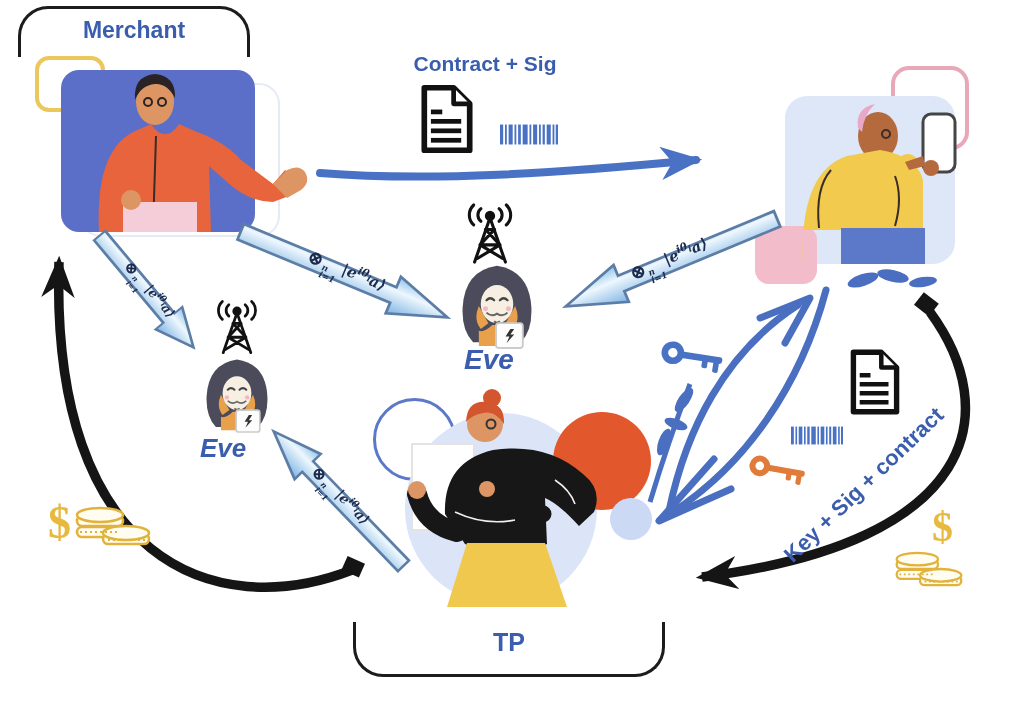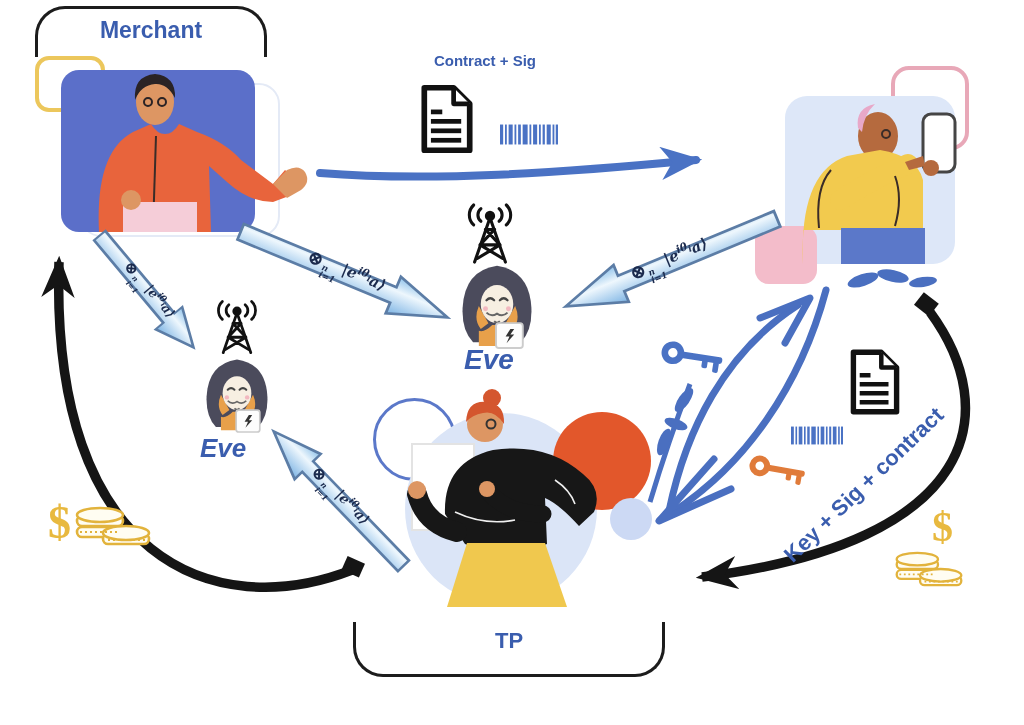--- a/index.html
+++ b/index.html
@@ -8,21 +8,21 @@
   .abs{position:absolute;}
   svg{display:block;overflow:visible;}
 
   
   .bracket-top{border:3px solid #1c1c1c;border-bottom:none;border-radius:30px 30px 0 0;
                display:flex;justify-content:center;align-items:flex-start;}
   .bracket-bottom{border:3px solid #1c1c1c;border-top:none;border-radius:0 0 30px 30px;
                display:flex;justify-content:center;align-items:flex-start;}
   .node-label{color:var(--label_blue,#3a5dae);font-weight:bold;font-size:23px;margin-top:8px;}
   .eve-label{color:var(--label_blue,#3a5dae);font-weight:bold;font-size:26px;text-align:left;font-style:italic;}
-  .msg-label{color:var(--label_blue,#3a5dae);font-weight:bold;font-size:15px;text-align:center;white-space:nowrap;}
+  .msg-label{color:var(--label_blue,#3a5dae);font-weight:bold;font-size:21px;text-align:center;white-space:nowrap;}
 
   
   .garrow{display:flex;align-items:center;justify-content:center;}
   .garrow > svg{position:absolute;inset:0;width:100%;height:100%;}
   .garrow .flip{transform:scaleX(-1);}
   .formula{position:relative;z-index:2;font-family:"DejaVu Serif",serif;font-style:italic;
            font-weight:bold;color:#1b2a4d;white-space:nowrap;line-height:1;}
   .f-op{font-style:normal;font-size:1.3em;vertical-align:-0.12em;}
   .f-stack{display:inline-flex;flex-direction:column;font-size:0.58em;line-height:1;
            vertical-align:-0.45em;margin:0 3px 0 1px;text-align:left;}
@@ -68,21 +68,21 @@
     <g>
       <rect x="344" y="559" width="19" height="15" fill="#151515" transform="rotate(24 353 566)"></rect>
       <path d="M 352 570 C 215 623, 50 562, 59 262" fill="none" stroke="#151515" stroke-width="9.5" marker-end="url(#blackhead)"></path>
     </g>
     <g>
       <rect x="917" y="296" width="19" height="16" fill="#151515" transform="rotate(38 926 304)"></rect>
       <path d="M 930 312 C 1002 410, 982 542, 702 577" fill="none" stroke="#151515" stroke-width="9.5" marker-end="url(#blackhead)"></path>
     </g>
   </svg>
 
-  <div class="abs bracket-top" style="left:35px;top:6px;width:226px;height:48px;">
+  <div class="abs bracket-top" style="left:18px;top:6px;width:226px;height:48px;">
     <div class="node-label">Merchant</div>
   </div>
   <svg class="abs" style="left:33px;top:50px" width="280" height="192" viewBox="0 0 280 192">
     <rect x="4" y="8" width="66" height="52" rx="12" fill="none" stroke="#ecc75c" stroke-width="4"></rect>
     <rect x="48" y="34" width="198" height="152" rx="20" fill="#ffffff" stroke="#e4eaf6" stroke-width="2"></rect>
     <rect x="28" y="20" width="194" height="162" rx="18" fill="#5b6fc9"></rect>
 
     <g>
       <ellipse cx="122" cy="52" rx="19" ry="23" fill="#dd9663"></ellipse>
       <path d="M 102 50 Q 100 26 122 24 Q 143 26 142 48 Q 134 33 122 34 Q 108 35 102 50 Z" fill="#2a2325"></path>
@@ -256,21 +256,21 @@
     <circle cx="96" cy="32" r="4.5" fill="none" stroke="#333333" stroke-width="2"></circle>
     <path d="M 50 122 Q 48 70 98 58 Q 152 50 188 82 Q 208 98 199 120 L 184 134 Q 164 112 150 106 L 152 152 Q 110 168 70 152 Z" fill="#171717"></path>
     <path d="M 62 140 Q 30 132 22 102" stroke="#171717" stroke-width="20" stroke-linecap="round" fill="none"></path>
     <path d="M 148 122 Q 112 122 94 100" stroke="#171717" stroke-width="17" stroke-linecap="round" fill="none"></path>
     <circle cx="22" cy="98" r="9" fill="#dd9663"></circle>
     <circle cx="92" cy="97" r="8" fill="#dd9663"></circle>
     <path d="M 72 151 L 150 151 L 172 215 L 52 215 Z" fill="#f0c84e"></path>
     <path d="M 60 120 Q 90 134 120 128 M 160 88 Q 175 98 180 112" stroke="#efefef" stroke-width="1.6" fill="none"></path>
   </svg>
   <div class="abs bracket-bottom" style="left:353px;top:622px;width:306px;height:52px;">
-    <div class="node-label" style="margin-top:6px;font-size:22px;">TP</div>
+    <div class="node-label" style="margin-top:6px;font-size:25px;">TP</div>
   </div>
 
   <svg class="abs" style="left:660px;top:342px;transform:rotate(9deg);" width="68" height="32" viewBox="0 0 72 32">
     <g fill="#4a72c4">
       <circle cx="13" cy="14" r="8.5" fill="none" stroke="#4a72c4" stroke-width="7"></circle>
       <rect x="20" y="11" width="46" height="7" rx="3"></rect>
       <rect x="45" y="16" width="6" height="9" rx="2"></rect>
       <rect x="57" y="16" width="6" height="12" rx="2"></rect>
     </g>
   </svg>

